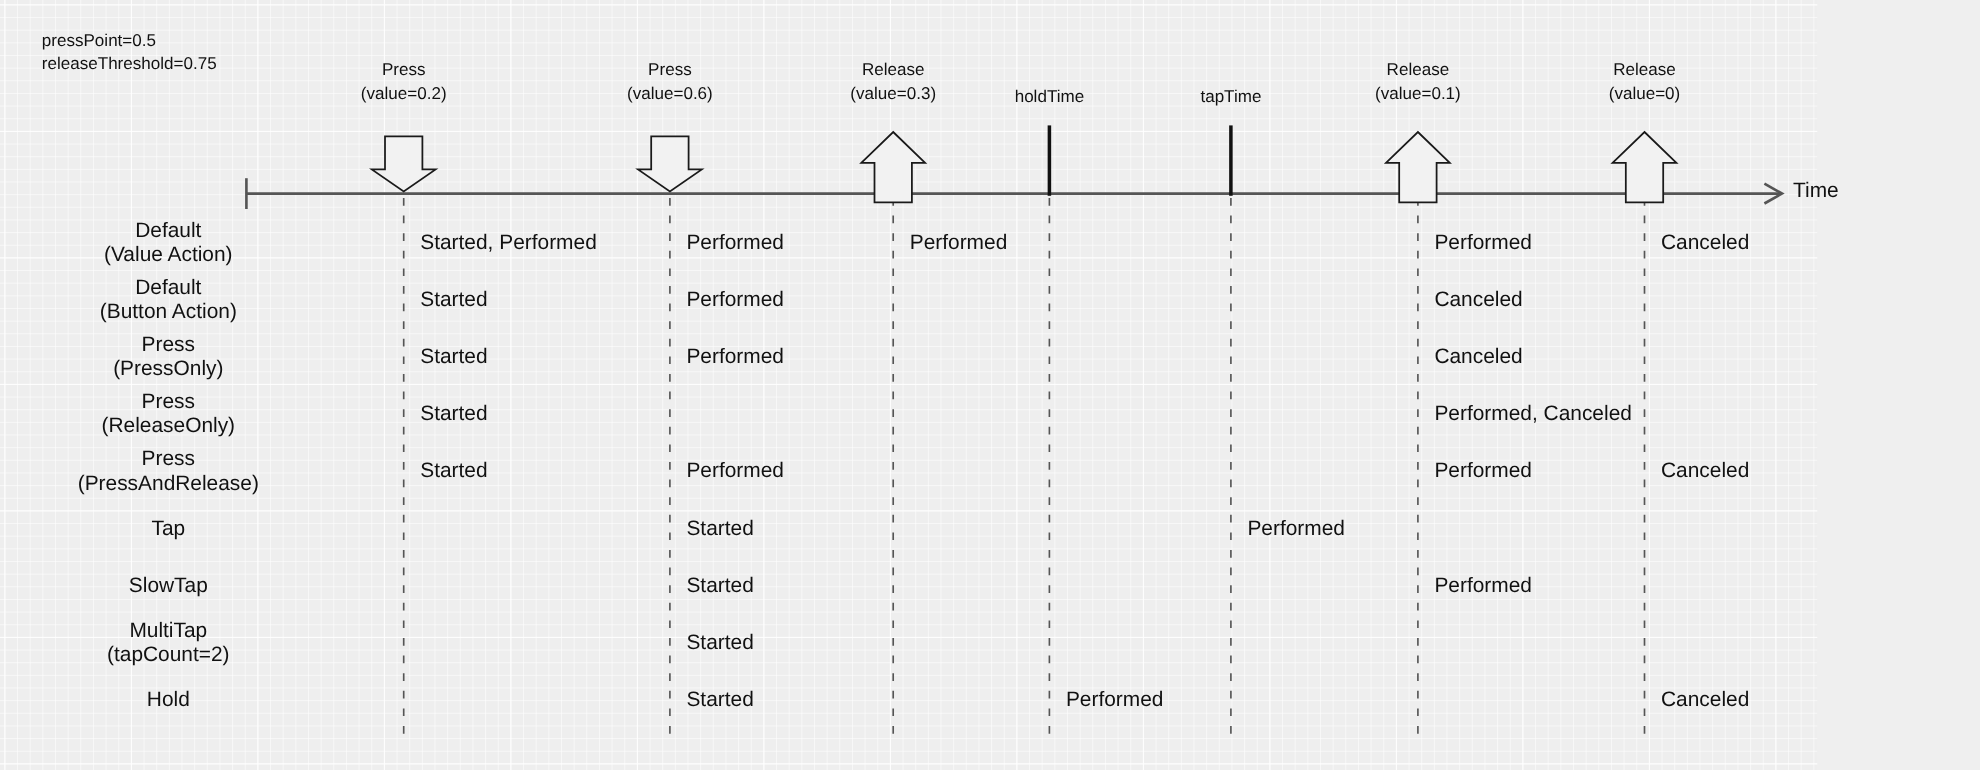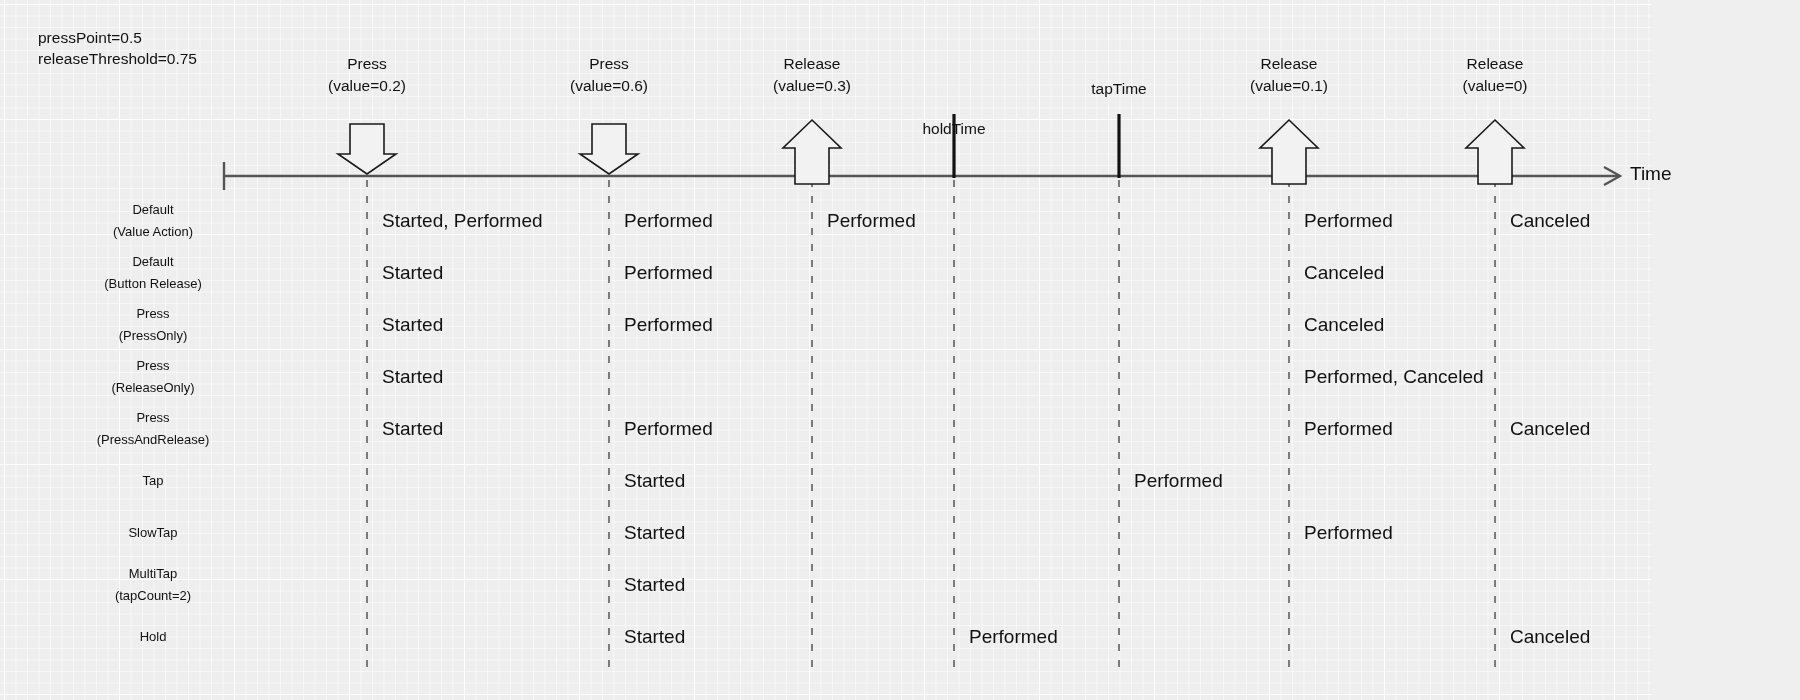--- a/index.html
+++ b/index.html
@@ -47,21 +47,21 @@
     text-align: center;
     white-space: nowrap;
     transform: translateX(-50%);
   }
   .time-label {
     left: 1630px; top: 163px;
     font-size: 19px;
     color: #111;
   }
   .row-label {
-    font-size: 13px;
+    font-size: 19px;
     color: #111;
     line-height: 22px;
     text-align: center;
     white-space: nowrap;
     transform: translate(-50%, -50%);
   }
   .cell-text {
     font-size: 19px;
     color: #111;
     white-space: nowrap;
@@ -110,21 +110,21 @@
         <div>(value=0.2)</div>
       </div>
       <div class="abs ev-label" style="left: 609px; top: 53px;">
         <div>Press</div>
         <div>(value=0.6)</div>
       </div>
       <div class="abs ev-label" style="left: 812px; top: 53px;">
         <div>Release</div>
         <div>(value=0.3)</div>
       </div>
-      <div class="abs ev-label" style="left: 954px; top: 78px; margin-top: 40px;">
+      <div class="abs ev-label" style="left: 954px; top: 78px;">
         <div>holdTime</div>
       </div>
       <div class="abs ev-label" style="left: 1119px; top: 78px;">
         <div>tapTime</div>
       </div>
       <div class="abs ev-label" style="left: 1289px; top: 53px;">
         <div>Release</div>
         <div>(value=0.1)</div>
       </div>
       <div class="abs ev-label" style="left: 1495px; top: 53px;">
@@ -133,21 +133,21 @@
       </div>
     </div>
 
   <div id="row-labels">
       <div class="abs row-label" style="left: 153px; top: 221px;">
         <div>Default</div>
         <div>(Value Action)</div>
       </div>
       <div class="abs row-label" style="left: 153px; top: 273px;">
         <div>Default</div>
-        <div>(Button Release)</div>
+        <div>(Button Action)</div>
       </div>
       <div class="abs row-label" style="left: 153px; top: 325px;">
         <div>Press</div>
         <div>(PressOnly)</div>
       </div>
       <div class="abs row-label" style="left: 153px; top: 377px;">
         <div>Press</div>
         <div>(ReleaseOnly)</div>
       </div>
       <div class="abs row-label" style="left: 153px; top: 429px;">

